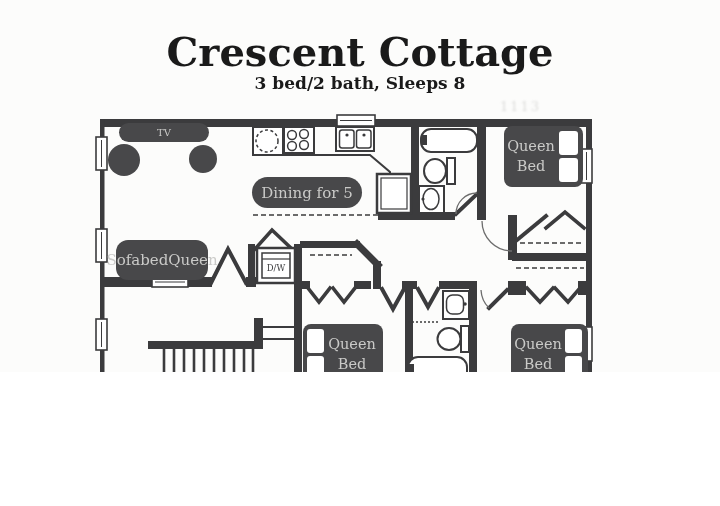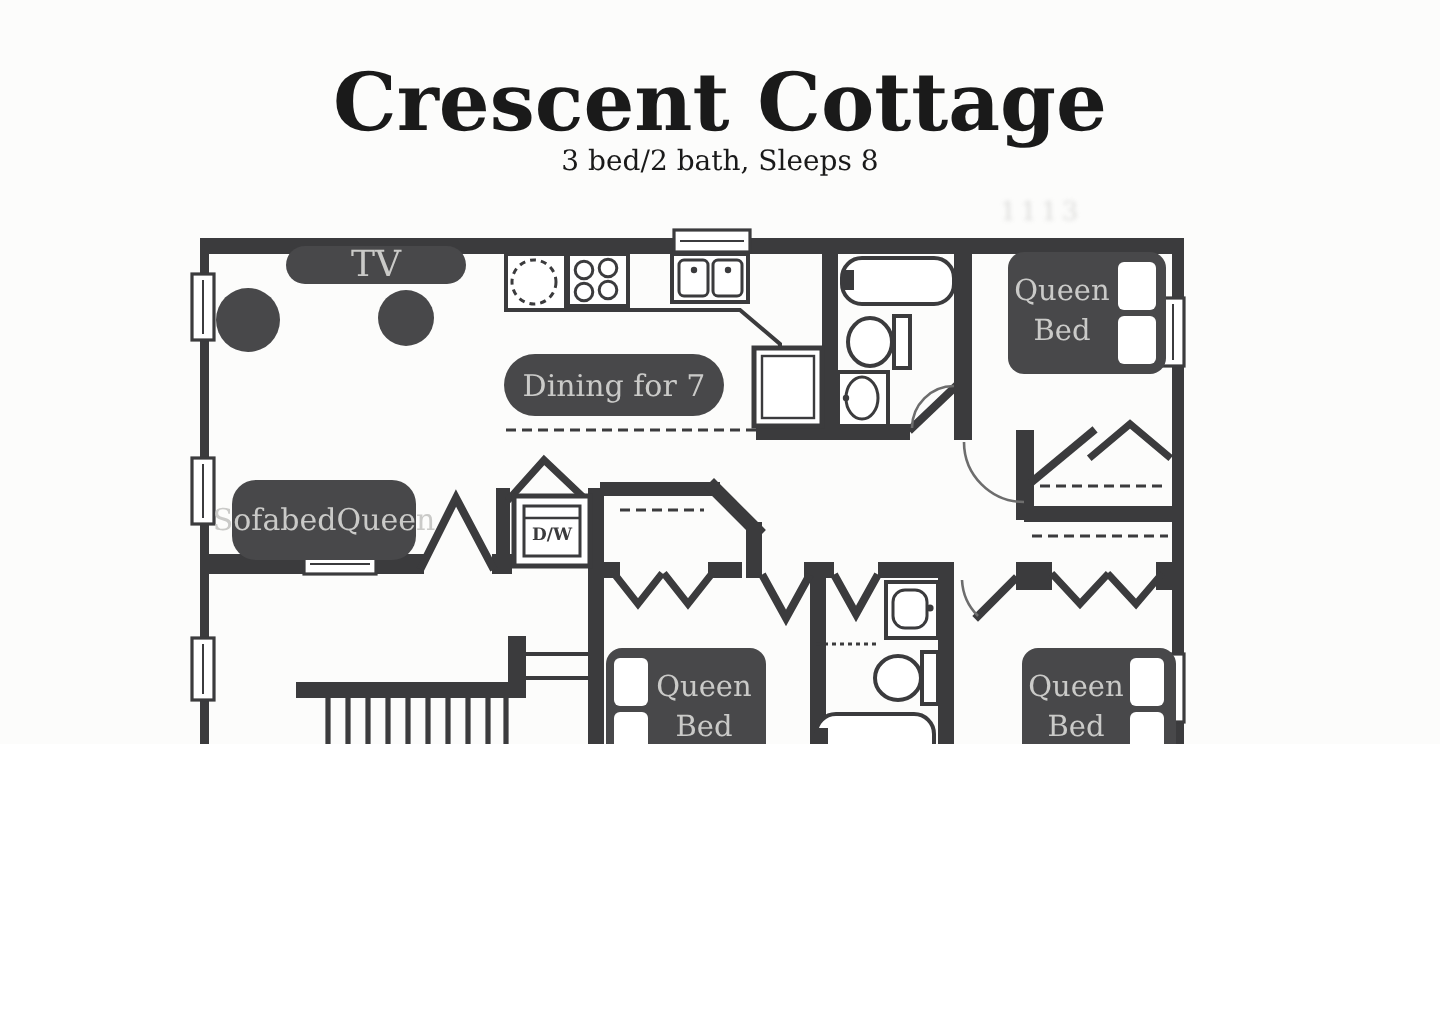--- a/index.html
+++ b/index.html
@@ -1,21 +1,21 @@
 <!DOCTYPE html>
 <html style="--bg: #fcfcfb; --title: #1a1a1a; --wall: #3b3b3d; --furniture: #48484a; --label_text: #cacac8; --line: #3b3b3d;"><head>
 <meta charset="utf-8">
 <style>
   html,body{margin:0;padding:0;}
   body{font-family:"DejaVu Serif", serif;}
   .page{position:relative;width:720px;height:372px;background:var(--bg);overflow:hidden;}
   .title{position:absolute;left:0;right:0;top:28px;text-align:center;
          font-size:40px;font-weight:bold;color:var(--title);letter-spacing:0px;}
   .subtitle{position:absolute;left:0;right:0;top:73px;text-align:center;
-         font-size:14px;font-weight:normal;color:var(--title);}
+         font-size:17px;font-weight:bold;color:var(--title);}
   .plan-svg{position:absolute;left:0;top:0;}
   .lbl{position:absolute;display:flex;align-items:center;justify-content:center;
        text-align:center;color:var(--label_text);font-family:"DejaVu Serif",serif;}
   .pill{background:var(--furniture);}
   .wall{fill:var(--wall);}
   .furn{fill:var(--furniture);}
   .ln{stroke:var(--line);fill:none;}
   .lnf{stroke:var(--line);fill:#ffffff;}
   .win{fill:#ffffff;stroke:var(--wall);stroke-width:1.6;}
   .winline{stroke:var(--wall);stroke-width:1;fill:none;}
@@ -249,30 +249,30 @@
         <line x1="204" y1="349" x2="204" y2="384"></line>
           <line x1="214" y1="349" x2="214" y2="384"></line>
         <line x1="224" y1="349" x2="224" y2="384"></line>
           <line x1="234" y1="349" x2="234" y2="384"></line>
         <line x1="244" y1="349" x2="244" y2="384"></line>
           <line x1="253" y1="349" x2="253" y2="384"></line>
       </g>
     </g>
   </svg>
 
-  <div class="lbl pill" style="left:119px;top:123px;width:90px;height:19px;border-radius:10px;font-size:18px;margin-left:24px;">TV</div>
-
-  <div class="lbl pill" style="left:252px;top:177px;width:110px;height:31px;border-radius:16px;font-size:15px;">Dining for 7</div>
+  <div class="lbl pill" style="left:119px;top:123px;width:90px;height:19px;border-radius:10px;font-size:10px;">TV</div>
+
+  <div class="lbl pill" style="left:252px;top:177px;width:110px;height:31px;border-radius:16px;font-size:15px;">Dining for 5</div>
 
   <div class="lbl pill" style="left:116px;top:240px;width:92px;height:40px;border-radius:12px;font-size:15px;line-height:19px;flex-direction:row;">
     <span>Sofabed</span>
     <span>Queen</span>
   </div>
 
-  <div class="lbl" style="left:260px;top:261px;width:32px;height:14px;font-size:8.5px;color:#3b3b3d;font-weight:bold;">D/W</div>
+  <div class="lbl" style="left:260px;top:261px;width:32px;height:14px;font-size:8.5px;color:#3b3b3d;">D/W</div>
 
   <div class="lbl" style="left:504px;top:132px;width:54px;height:48px;font-size:14.5px;line-height:20px;flex-direction:column;">
     <span>Queen</span>
     <span>Bed</span>
   </div>
 
   <div class="lbl" style="left:322px;top:330px;width:60px;height:48px;font-size:14.5px;line-height:20px;flex-direction:column;">
     <span>Queen</span>
     <span>Bed</span>
   </div>

